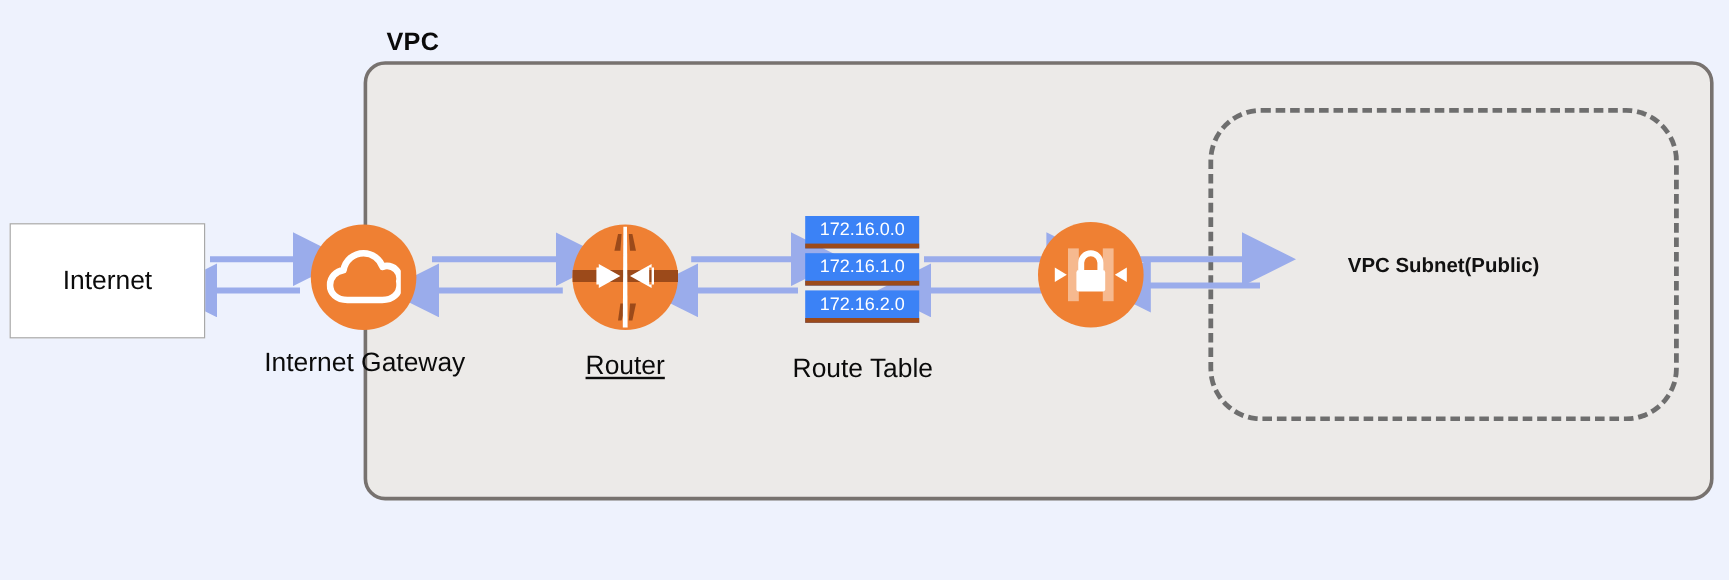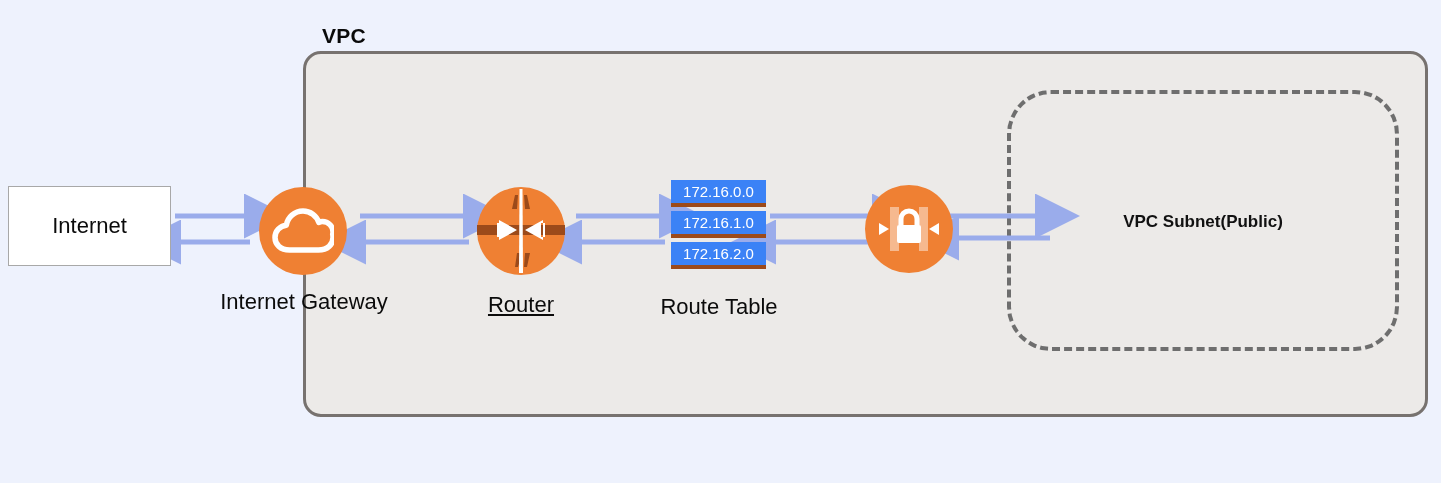--- a/index.html
+++ b/index.html
@@ -62,21 +62,21 @@
     font-weight: bold;
     color: #111111;
   }
 
   
   .internet-box {
     position: absolute;
     left: 8px;
     top: 186px;
     width: 163px;
-    height: 80px;
+    height: 96px;
     background: #ffffff;
     border: 1px solid #a8a8a8;
     box-sizing: border-box;
     display: flex;
     align-items: center;
     justify-content: center;
     font-size: 22px;
     color: #0b0b0b;
   }
 

